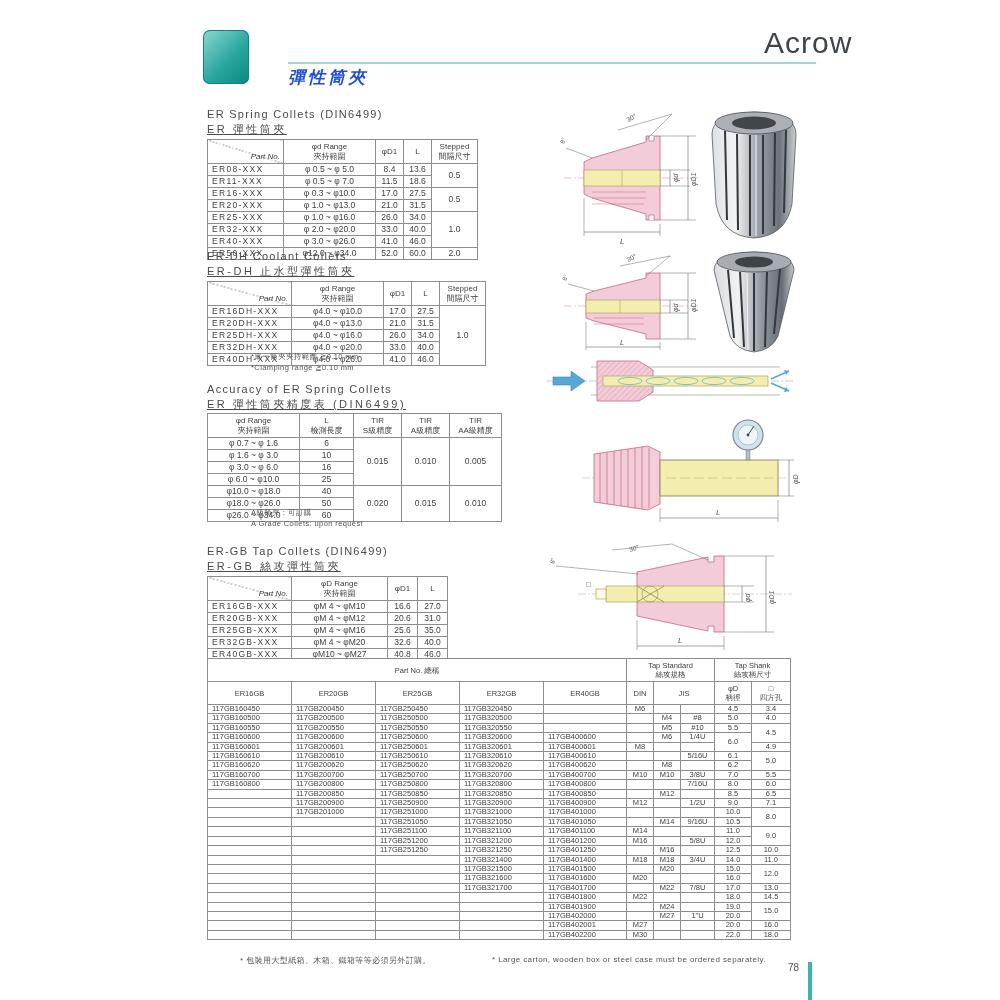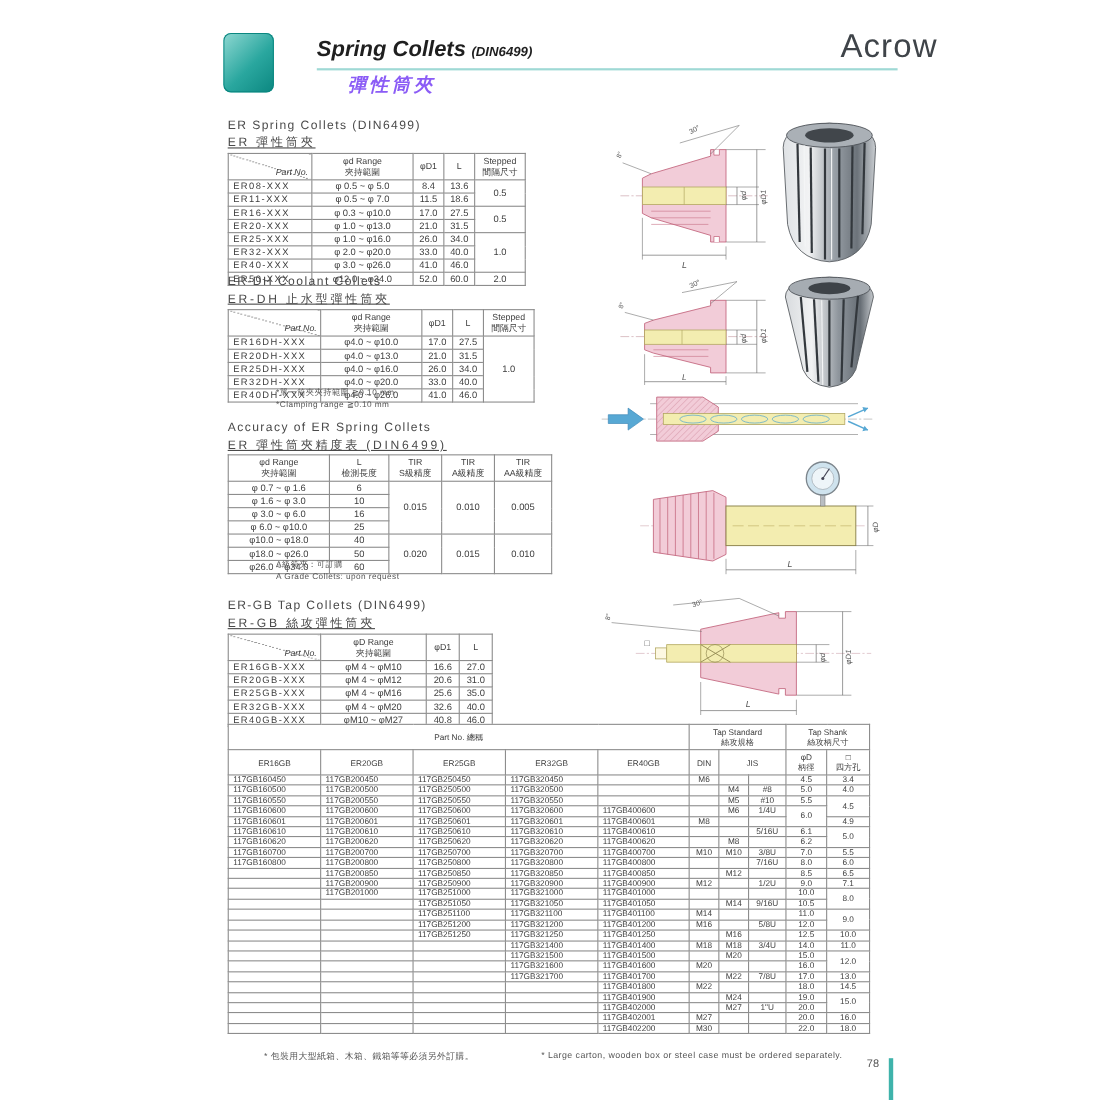--- a/index.html
+++ b/index.html
@@ -5,21 +5,21 @@
   html,body{margin:0;padding:0;background:#fff;}
   .page{position:relative;width:1000px;height:1000px;background:#ffffff;overflow:hidden;
         font-family:"Liberation Sans","DejaVu Sans",sans-serif;color:#3d3d3d;}
   
   .brand-mark{position:absolute;left:203px;top:30px;width:46px;height:54px;border-radius:7px;
         background:linear-gradient(135deg,#8fd8d2 0%,#2aa79f 55%,#0b8780 100%);
         box-shadow:inset 0 0 0 1px #0b8780;}
   .title-en{position:absolute;left:288px;top:34px;font-size:20px;font-weight:bold;font-style:italic;color:#1f1f1f;white-space:nowrap;}
   .title-en .suffix{font-size:12px;margin-left:5px;}
   .title-rule{position:absolute;left:288px;top:62px;width:528px;height:2px;background:#9fd9d5;}
-  .title-zh{position:absolute;left:288px;top:66px;font-size:17px;font-weight:bold;font-style:italic;color:#8b5cf6;letter-spacing:3px;margin-left:28px;}
+  .title-zh{position:absolute;left:288px;top:66px;font-size:17px;font-weight:bold;font-style:italic;color:#1d4ed8;letter-spacing:3px;}
   .logo{position:absolute;left:722px;top:26px;font-size:30px;color:#3f4449;letter-spacing:1px;font-weight:400;margin-left:42px;}
   
   .sec-title{position:absolute;font-size:11px;letter-spacing:1.3px;color:#4a4a4a;white-space:nowrap;text-align:right;}
   .sec-title.zh{letter-spacing:2.5px;text-decoration:underline;}
   .note{position:absolute;font-size:7.5px;color:#555;letter-spacing:.4px;white-space:nowrap;padding-left:44px;}
   
   table.cat{position:absolute;border-collapse:collapse;table-layout:fixed;background:#fff;}
   .cat th,.cat td{border:1px solid #8d8d8d;font-weight:normal;text-align:center;
         overflow:hidden;white-space:nowrap;color:#3d3d3d;}
   .cat th{font-size:8px;line-height:1.2;padding:2px 1px;}
@@ -35,23 +35,20 @@
   .pg-num{position:absolute;left:788px;top:962px;font-size:10px;color:#555;}
   svg{position:absolute;}
   svg text{font-family:"Liberation Sans","DejaVu Sans",sans-serif;}
 </style>
 </head>
 <body>
 
 <div class="page">
 
   <div class="brand-mark"></div>
-  <div class="title-en">
-    <span>Spring Collets</span><span class="suffix">(DIN6499)</span>
-  </div>
   <div class="title-rule"></div>
   <div class="title-zh">彈性筒夾</div>
   <div class="logo">Acrow</div>
 
   <div class="sec-title" style="left:207px;top:108px">ER Spring Collets (DIN6499)</div>
   <div class="sec-title zh" style="left:207px;top:122px">ER 彈性筒夾</div>
   <table class="cat" id="t1" style="left: 207px; top: 139px; width: 270px;">
       <colgroup>
         <col style="width: 76px;">
         <col style="width: 92px;">

